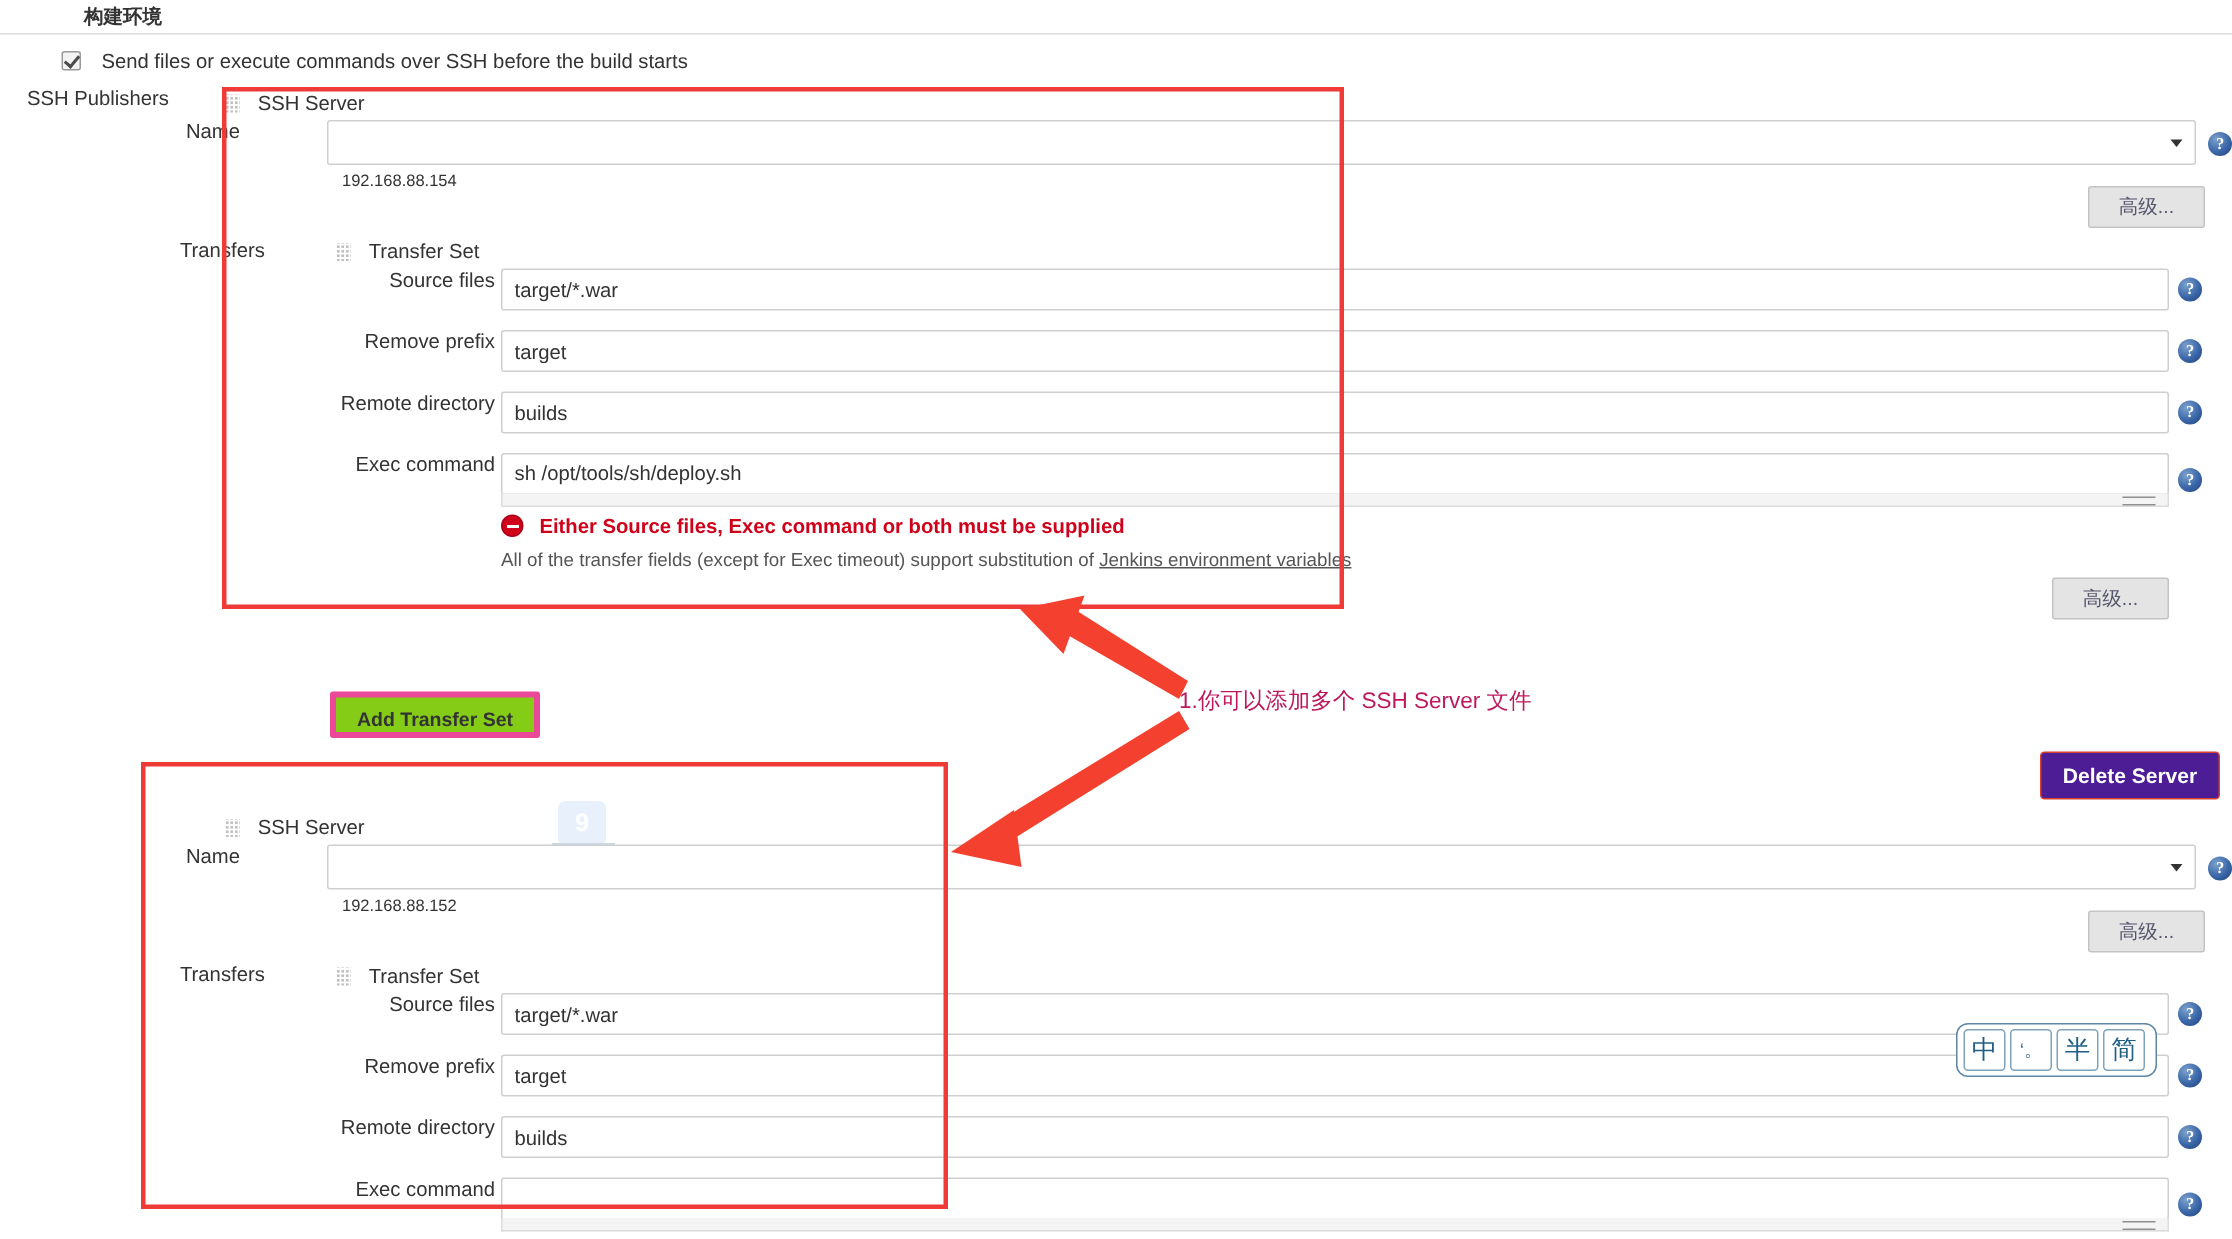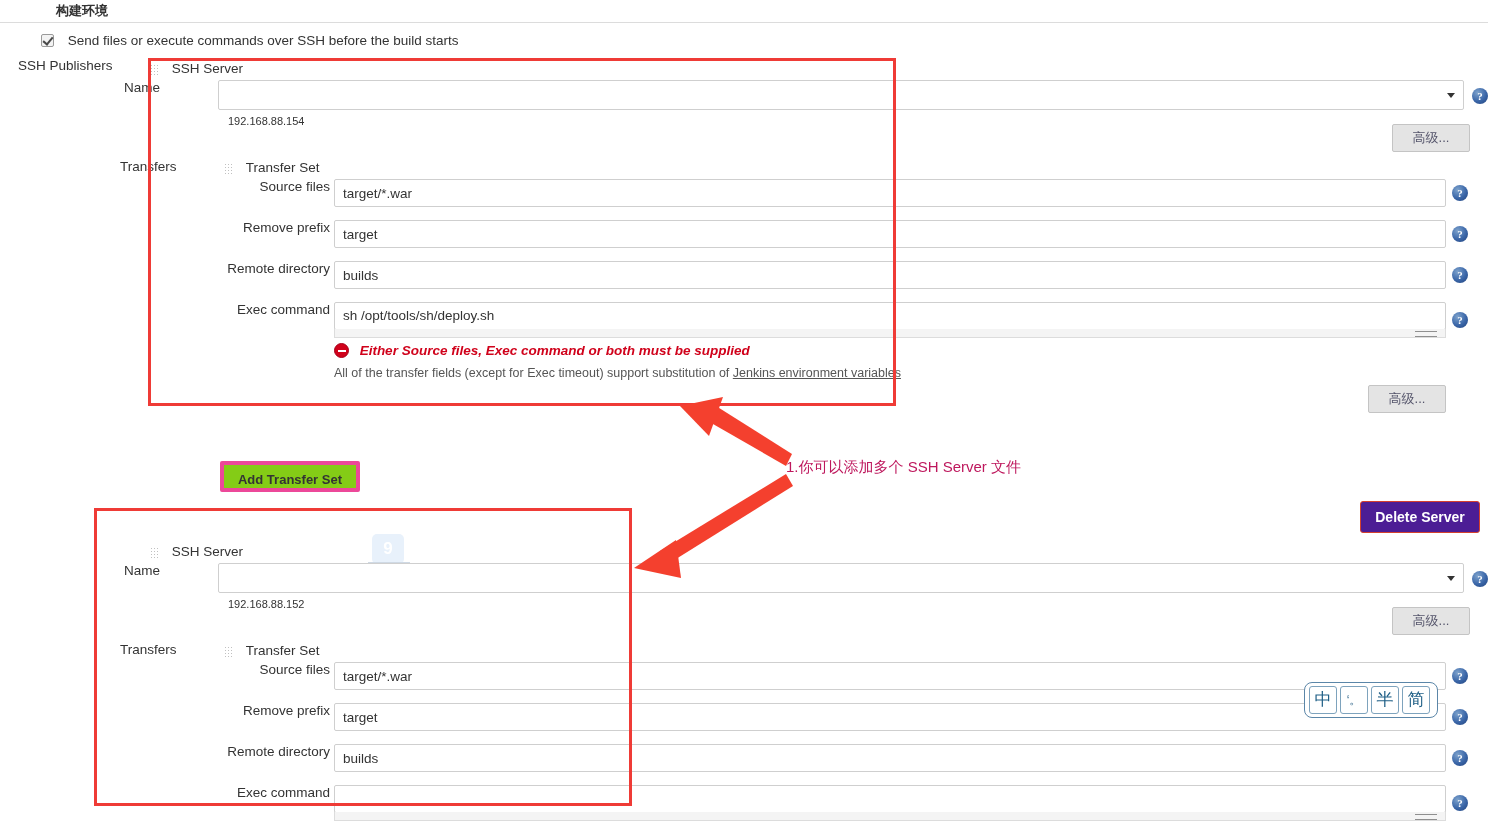--- a/index.html
+++ b/index.html
@@ -171,21 +171,20 @@
     border: 1px solid #a8001a;
   }
   .err-icon::after {
     content: ""; position: absolute; left: 2.5px; top: 5.5px;
     width: 8px; height: 2.5px; background: #ffffff;
   }
   .err-text {
     display: inline-block; margin-left: 7px;
     color: #d0021b; font-weight: bold; font-size: 13.5px;
     vertical-align: middle;
-    font-style: italic;
   }
   .hint {
     position: absolute; left: 334px; top: 366px;
     font-size: 12.5px; color: #555;
   }
   .hint a { color: #555; text-decoration: underline; }
 
   
   .anno-text {
     position: absolute; left: 786px; top: 458px;

